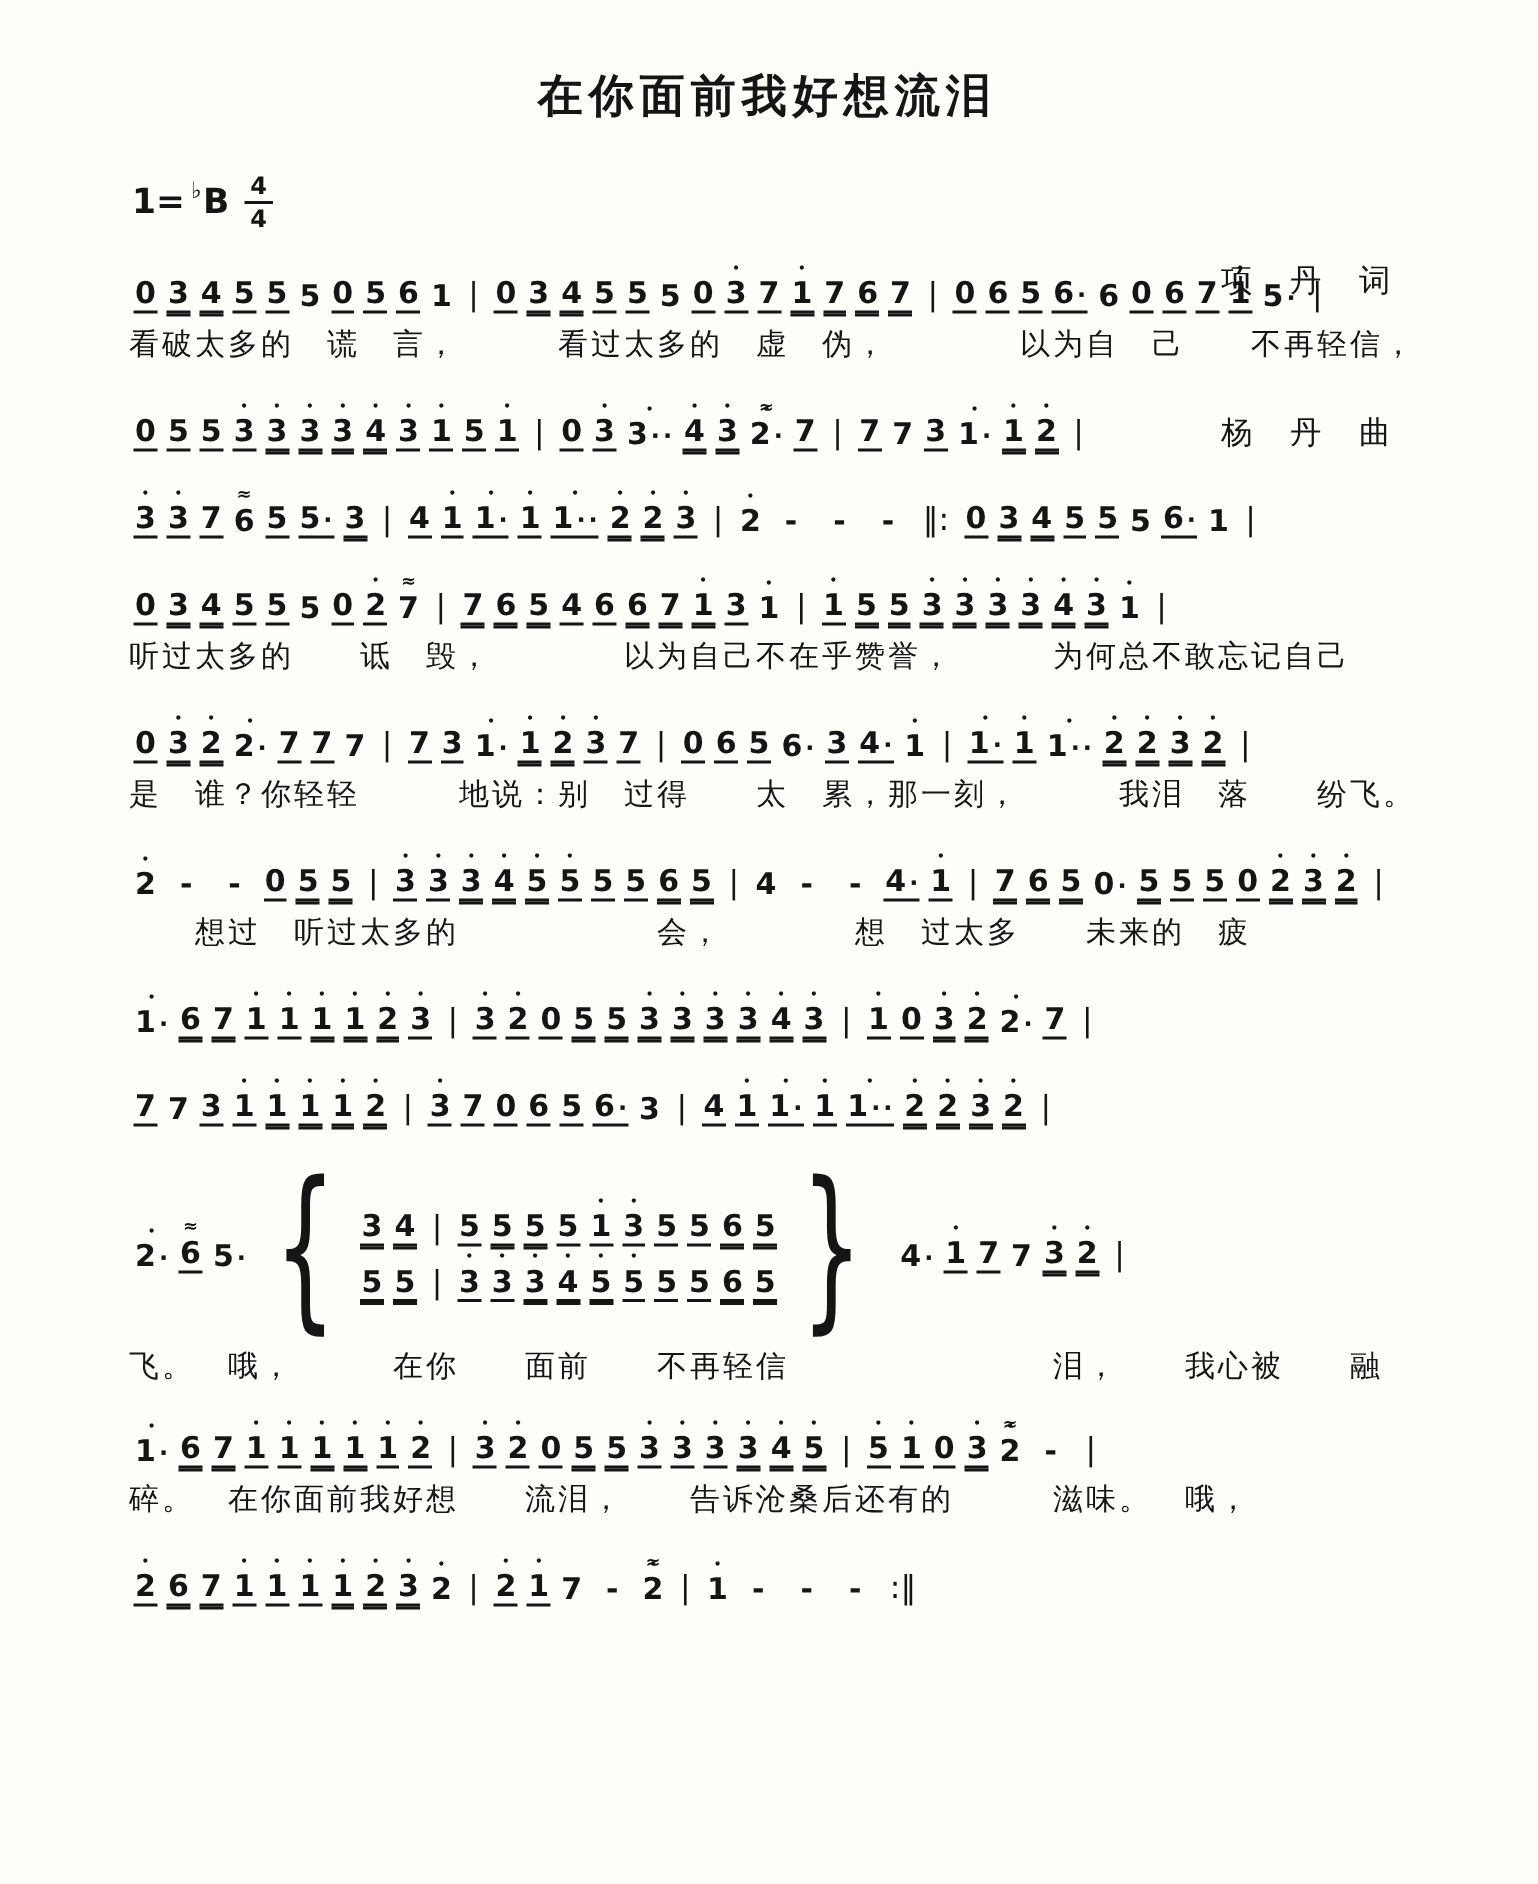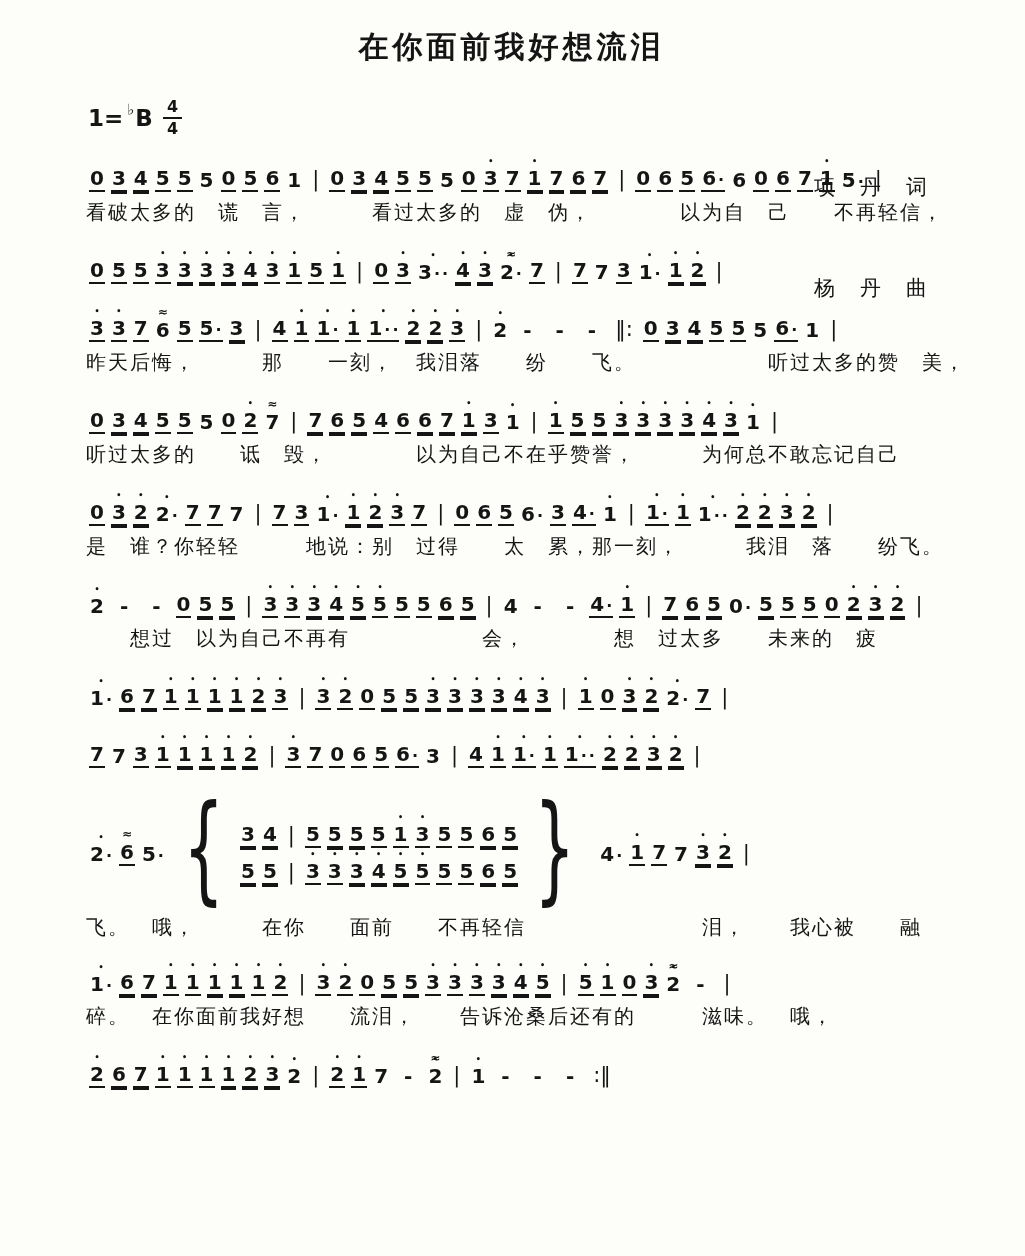--- a/index.html
+++ b/index.html
@@ -1,21 +1,21 @@
 <!DOCTYPE html>
 <html><head>
 <meta charset="utf-8">
 <style>
   html,body{margin:0;padding:0;}
   body{
     width:1025px;height:1256px;overflow:hidden;
     background:#fdfdfa;color:#151515;
     font-family:"DejaVu Sans",sans-serif;
   }
-  .page{position:relative;padding:11px 88px 10px 86px;box-sizing:border-box;}
+  .page{position:relative;padding:28px 88px 10px 86px;box-sizing:border-box;}
   .title{
     text-align:center;font-size:30px;font-weight:bold;letter-spacing:4px;
     margin:16px 0 6px 0;
   }
   .credits{
     position:absolute;top:104px;right:96px;text-align:right;
     font-size:21px;line-height:1.6;letter-spacing:2px;white-space:pre;font-family:Liberation Serif, serif;
   }
   .keysig{
     display:flex;align-items:center;font-size:23px;font-weight:bold;
@@ -386,21 +386,20 @@
         </span>
         <span class="note u1">
           <span>6</span>
           <span class="aug">·</span>
         </span>
         <span class="note">
           <span>1</span>
         </span>
         <span class="bar">|</span>
       </div>
-    <div class="lyrics-row">昨天后悔，　　　那　　一刻，　我泪落　　纷　　飞。　　　　　　听过太多的赞　美，</div>
   </div>
 
   <div class="system">
     <div class="notes-row">
         <span class="note u1">
           <span>0</span>
         </span>
         <span class="note u2">
           <span>3</span>
         </span>
@@ -721,21 +720,21 @@
         <span class="note u2">
           <span class="oct">•</span>
           <span>3</span>
         </span>
         <span class="note u2">
           <span class="oct">•</span>
           <span>2</span>
         </span>
         <span class="bar">|</span>
       </div>
-    <div class="lyrics-row">　　想过　以为自己不再有　　　　　　会，　　　　想　过太多　　未来的　疲</div>
+    <div class="lyrics-row">　　想过　听过太多的　　　　　　会，　　　　想　过太多　　未来的　疲</div>
   </div>
 
   <div class="system">
     <div class="notes-row">
         <span class="note">
           <span class="oct">•</span>
           <span>1</span>
           <span class="aug">·</span>
         </span>
         <span class="note u2">

